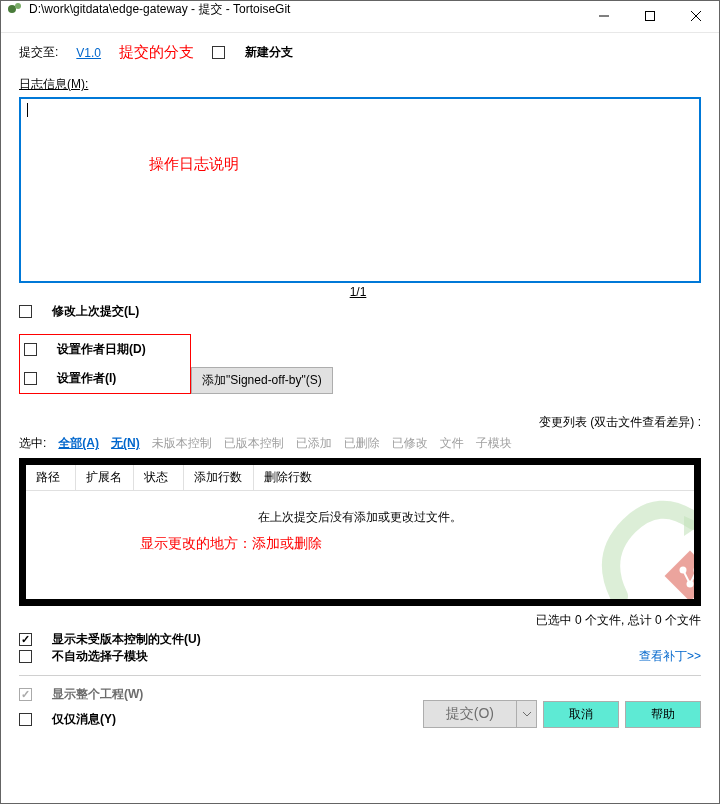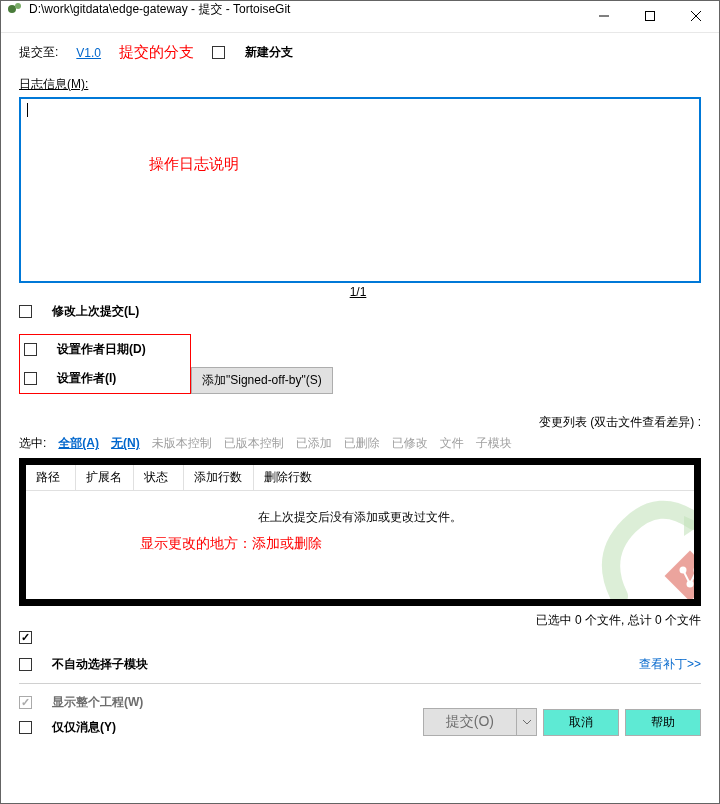--- a/index.html
+++ b/index.html
@@ -157,23 +157,24 @@
       </div>
     </div>
 
     <div class="summary-row">
       <div></div>
       <span>已选中 0 个文件, 总计 0 个文件</span>
     </div>
     <div class="summary-row" style="margin-top:2px;">
       <div class="checkbox-row">
         <span class="checkbox checked"></span>
-      </div>
-    </div>
-    <div class="summary-row" style="margin-top:12px;">
+        <span>显示未受版本控制的文件(U)</span>
+      </div>
+    </div>
+    <div class="summary-row" style="margin-top:0;">
       <div class="checkbox-row">
         <span class="checkbox"></span>
         <span>不自动选择子模块</span>
       </div>
       <span class="link-patch">查看补丁&gt;&gt;</span>
     </div>
 
     <div class="divider"></div>
 
     <div style="display:flex; justify-content:space-between; align-items:flex-end;">

